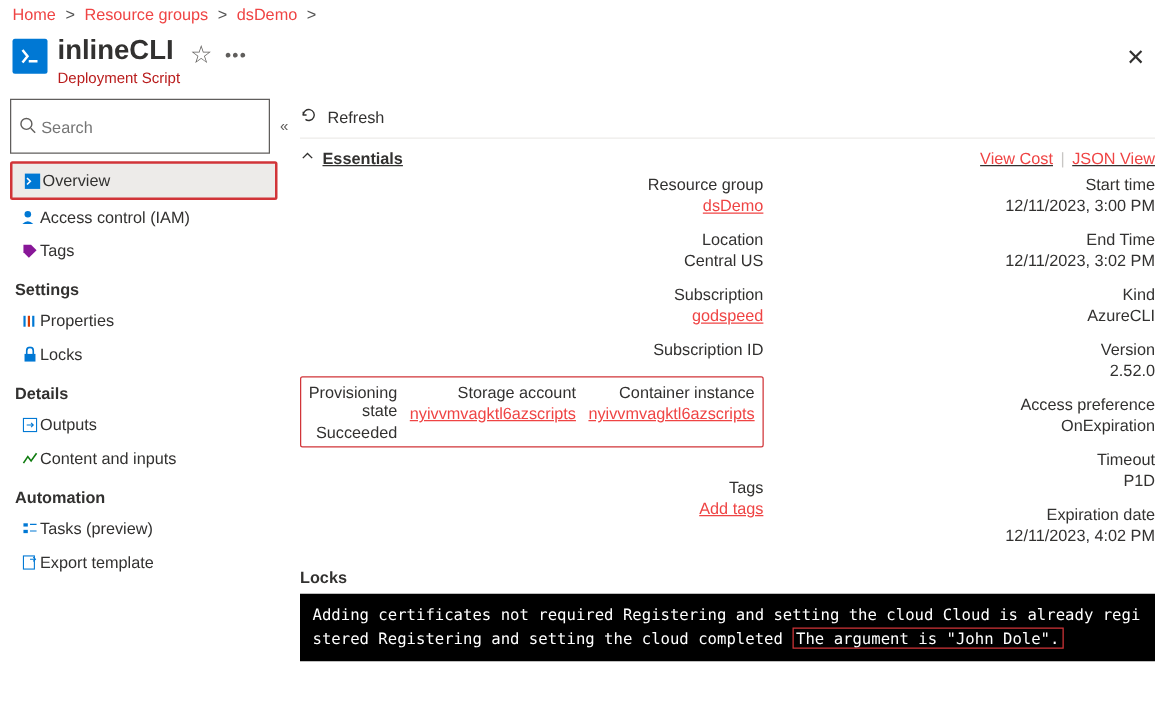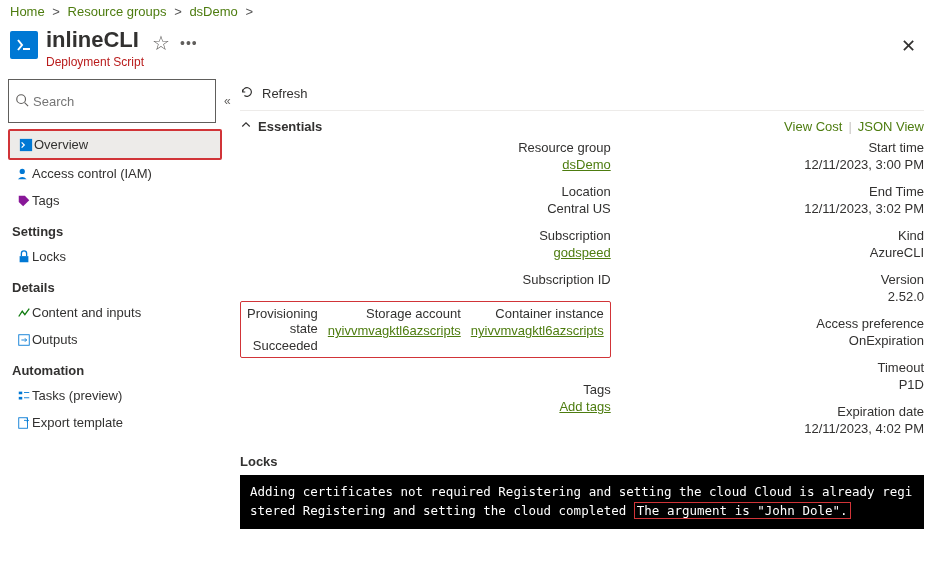--- a/index.html
+++ b/index.html
@@ -3,21 +3,21 @@
 <meta charset="utf-8">
 <style>
   * { box-sizing: border-box; margin: 0; padding: 0; }
   body {
     font-family: "Segoe UI", Arial, sans-serif;
     font-size: 13px;
     color: #323130;
     background: #fff;
     width: 934px;
   }
-  a { color: #4d7c0f; text-decoration: none; cursor: pointer; }
+  a { color: #ef4444; text-decoration: none; cursor: pointer; }
   a.link-underline { text-decoration: underline; }
   .breadcrumb {
     padding: 4px 10px 4px 10px;
     font-size: 13px;
     color: #0078d4;
   }
   .breadcrumb span.sep { color: #555; margin: 0 4px; }
   .header {
     display: flex;
     align-items: flex-start;
@@ -98,20 +98,21 @@
     display:flex; align-items:center;
     padding: 6px 0 8px 0;
     gap: 8px;
     border-bottom: 1px solid #edebe9;
   }
   .refresh-row .refresh-text { cursor:pointer; }
   .essentials-row {
     display:flex; align-items:center;
     padding: 8px 0 6px 0;
     gap: 6px;
+    text-decoration: underline;
   }
   .essentials-row .label { font-weight:600; }
   .essentials-links { margin-left:auto; display:flex; gap: 6px; align-items:center;}
   .essentials-links .sep { color:#c8c6c4; }
   .essentials-grid {
     display:flex;
     gap: 40px;
   }
   .ecol { flex:1; display:flex; flex-direction:column; gap: 12px; text-align: right; }
   .field .flabel { font-size: 13px; color: #323130; margin-bottom: 2px;}
@@ -209,44 +210,54 @@
             <path d="M2 2 L9 2 L14 7 L7 14 L2 9 Z" fill="#881798"></path>
           </svg>
       </span>
       <span>Tags</span>
     </div>
 
     <div class="menu-section">Settings</div>
     <div class="menu-item">
       <span class="menu-icon" style="color:#0078d4">
         <svg width="14" height="14" viewBox="0 0 16 16">
+            <rect x="2" y="3" width="2" height="10" fill="#0078d4"></rect>
+            <rect x="6" y="3" width="2" height="10" fill="#d83b01"></rect>
+            <rect x="10" y="3" width="2" height="10" fill="#0078d4"></rect>
+          </svg>
+      </span>
+      <span>Properties</span>
+    </div>
+    <div class="menu-item">
+      <span class="menu-icon" style="color:#0078d4">
+        <svg width="14" height="14" viewBox="0 0 16 16">
             <rect x="3" y="7" width="10" height="7" fill="#0078d4"></rect>
             <path d="M5 7 V4 a3 3 0 0 1 6 0 V7" stroke="#0078d4" stroke-width="1.5" fill="none"></path>
           </svg>
       </span>
       <span>Locks</span>
     </div>
 
     <div class="menu-section">Details</div>
     <div class="menu-item">
-      <span class="menu-icon" style="color:#107c10">
-        <svg width="14" height="14" viewBox="0 0 16 16">
-            <path d="M2 12 L6 6 L9 10 L14 3" stroke="#107c10" stroke-width="1.5" fill="none"></path>
-          </svg>
-      </span>
-      <span>Content and inputs</span>
-    </div>
-    <div class="menu-item">
       <span class="menu-icon" style="color:#0078d4">
         <svg width="14" height="14" viewBox="0 0 16 16">
             <rect x="2" y="2" width="12" height="12" stroke="#0078d4" fill="none"></rect>
             <path d="M5 8 L11 8 M9 6 L11 8 L9 10" stroke="#0078d4" fill="none"></path>
           </svg>
       </span>
       <span>Outputs</span>
+    </div>
+    <div class="menu-item">
+      <span class="menu-icon" style="color:#107c10">
+        <svg width="14" height="14" viewBox="0 0 16 16">
+            <path d="M2 12 L6 6 L9 10 L14 3" stroke="#107c10" stroke-width="1.5" fill="none"></path>
+          </svg>
+      </span>
+      <span>Content and inputs</span>
     </div>
 
     <div class="menu-section">Automation</div>
     <div class="menu-item">
       <span class="menu-icon" style="color:#0078d4">
         <svg width="14" height="14" viewBox="0 0 16 16">
             <rect x="2" y="3" width="4" height="3" fill="#0078d4"></rect>
             <rect x="2" y="9" width="4" height="3" fill="#0078d4"></rect>
             <line x1="8" y1="4" x2="14" y2="4" stroke="#0078d4"></line>
             <line x1="8" y1="10" x2="14" y2="10" stroke="#0078d4"></line>

